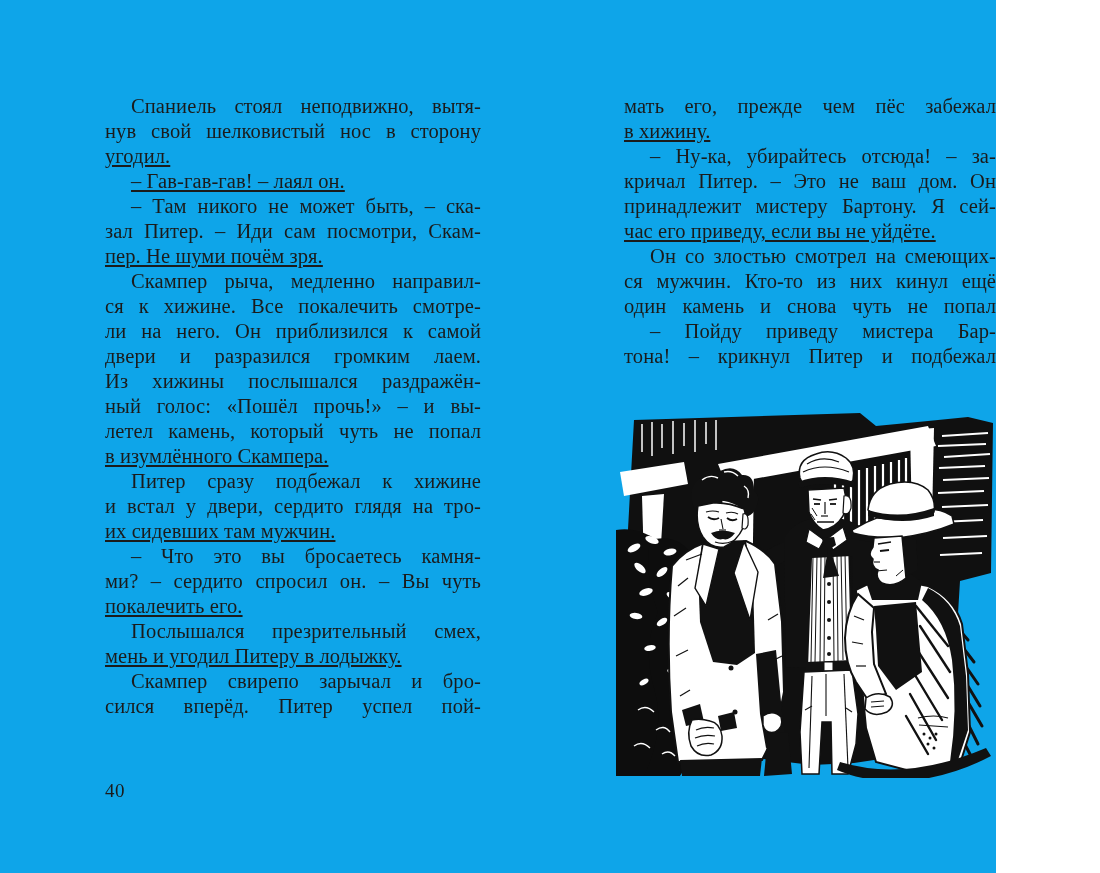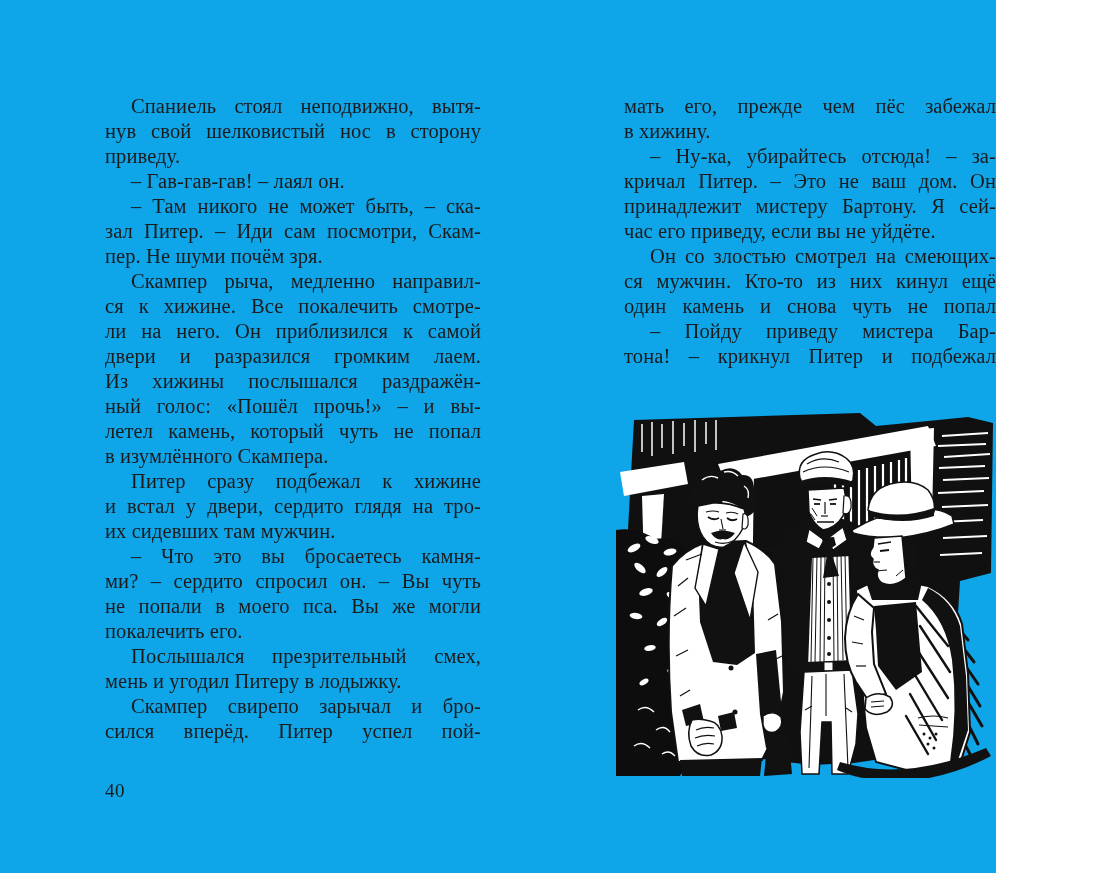--- a/index.html
+++ b/index.html
@@ -7,59 +7,58 @@
   .spread{position:relative;width:996px;height:873px;background:#0ea5e9;overflow:hidden;}
   .text-col{position:absolute;}
   .text-col .line{
     font-size:20.5px;
     line-height:25px;
     text-align:justify;
     text-align-last:justify;
     white-space:normal;
     letter-spacing:.1px;
   }
-  .text-col .line.end{text-align-last:left;}
+  .text-col .line.end{text-align-last:left;text-decoration:underline;}
   .text-col .line.indent{text-indent:26px;}
   .col-left{left:105px;top:94px;width:376px;}
   .col-right{left:624px;top:94px;width:372px;}
   .page-number{
     position:absolute;left:105px;top:780px;width:376px;
     text-align:left;font-size:19px;letter-spacing:.5px;
   }
   .illustration{position:absolute;left:616px;top:410px;width:384px;height:368px;}
   .illustration svg{display:block;width:100%;height:100%;}
 </style>
 </head>
 <body>
 
 <div class="spread">
 
   <div class="page page-left">
     <div class="text-col col-left">
         <div class="line indent">Спаниель стоял неподвижно, вытя-</div>
         <div class="line">нув свой шелковистый нос в сторону</div>
-        <div class="line end">приведу.</div>
+        <div class="line end">угодил.</div>
         <div class="line indent end">– Гав-гав-гав! – лаял он.</div>
         <div class="line indent">– Там никого не может быть, – ска-</div>
         <div class="line">зал Питер. – Иди сам посмотри, Скам-</div>
         <div class="line end">пер. Не шуми почём зря.</div>
         <div class="line indent">Скампер рыча, медленно направил-</div>
         <div class="line">ся к хижине. Все покалечить смотре-</div>
         <div class="line">ли на него. Он приблизился к самой</div>
         <div class="line">двери и разразился громким лаем.</div>
         <div class="line">Из хижины послышался раздражён-</div>
         <div class="line">ный голос: «Пошёл прочь!» – и вы-</div>
         <div class="line">летел камень, который чуть не попал</div>
         <div class="line end">в изумлённого Скампера.</div>
         <div class="line indent">Питер сразу подбежал к хижине</div>
         <div class="line">и встал у двери, сердито глядя на тро-</div>
         <div class="line end">их сидевших там мужчин.</div>
         <div class="line indent">– Что это вы бросаетесь камня-</div>
         <div class="line">ми? – сердито спросил он. – Вы чуть</div>
-        <div class="line">не попали в моего пса. Вы же могли</div>
         <div class="line end">покалечить его.</div>
         <div class="line indent">Послышался презрительный смех,</div>
         <div class="line end">мень и угодил Питеру в лодыжку.</div>
         <div class="line indent">Скампер свирепо зарычал и бро-</div>
         <div class="line">сился вперёд. Питер успел пой-</div>
       </div>
     <div class="page-number">40</div>
   </div>
 
   <div class="page page-right">

